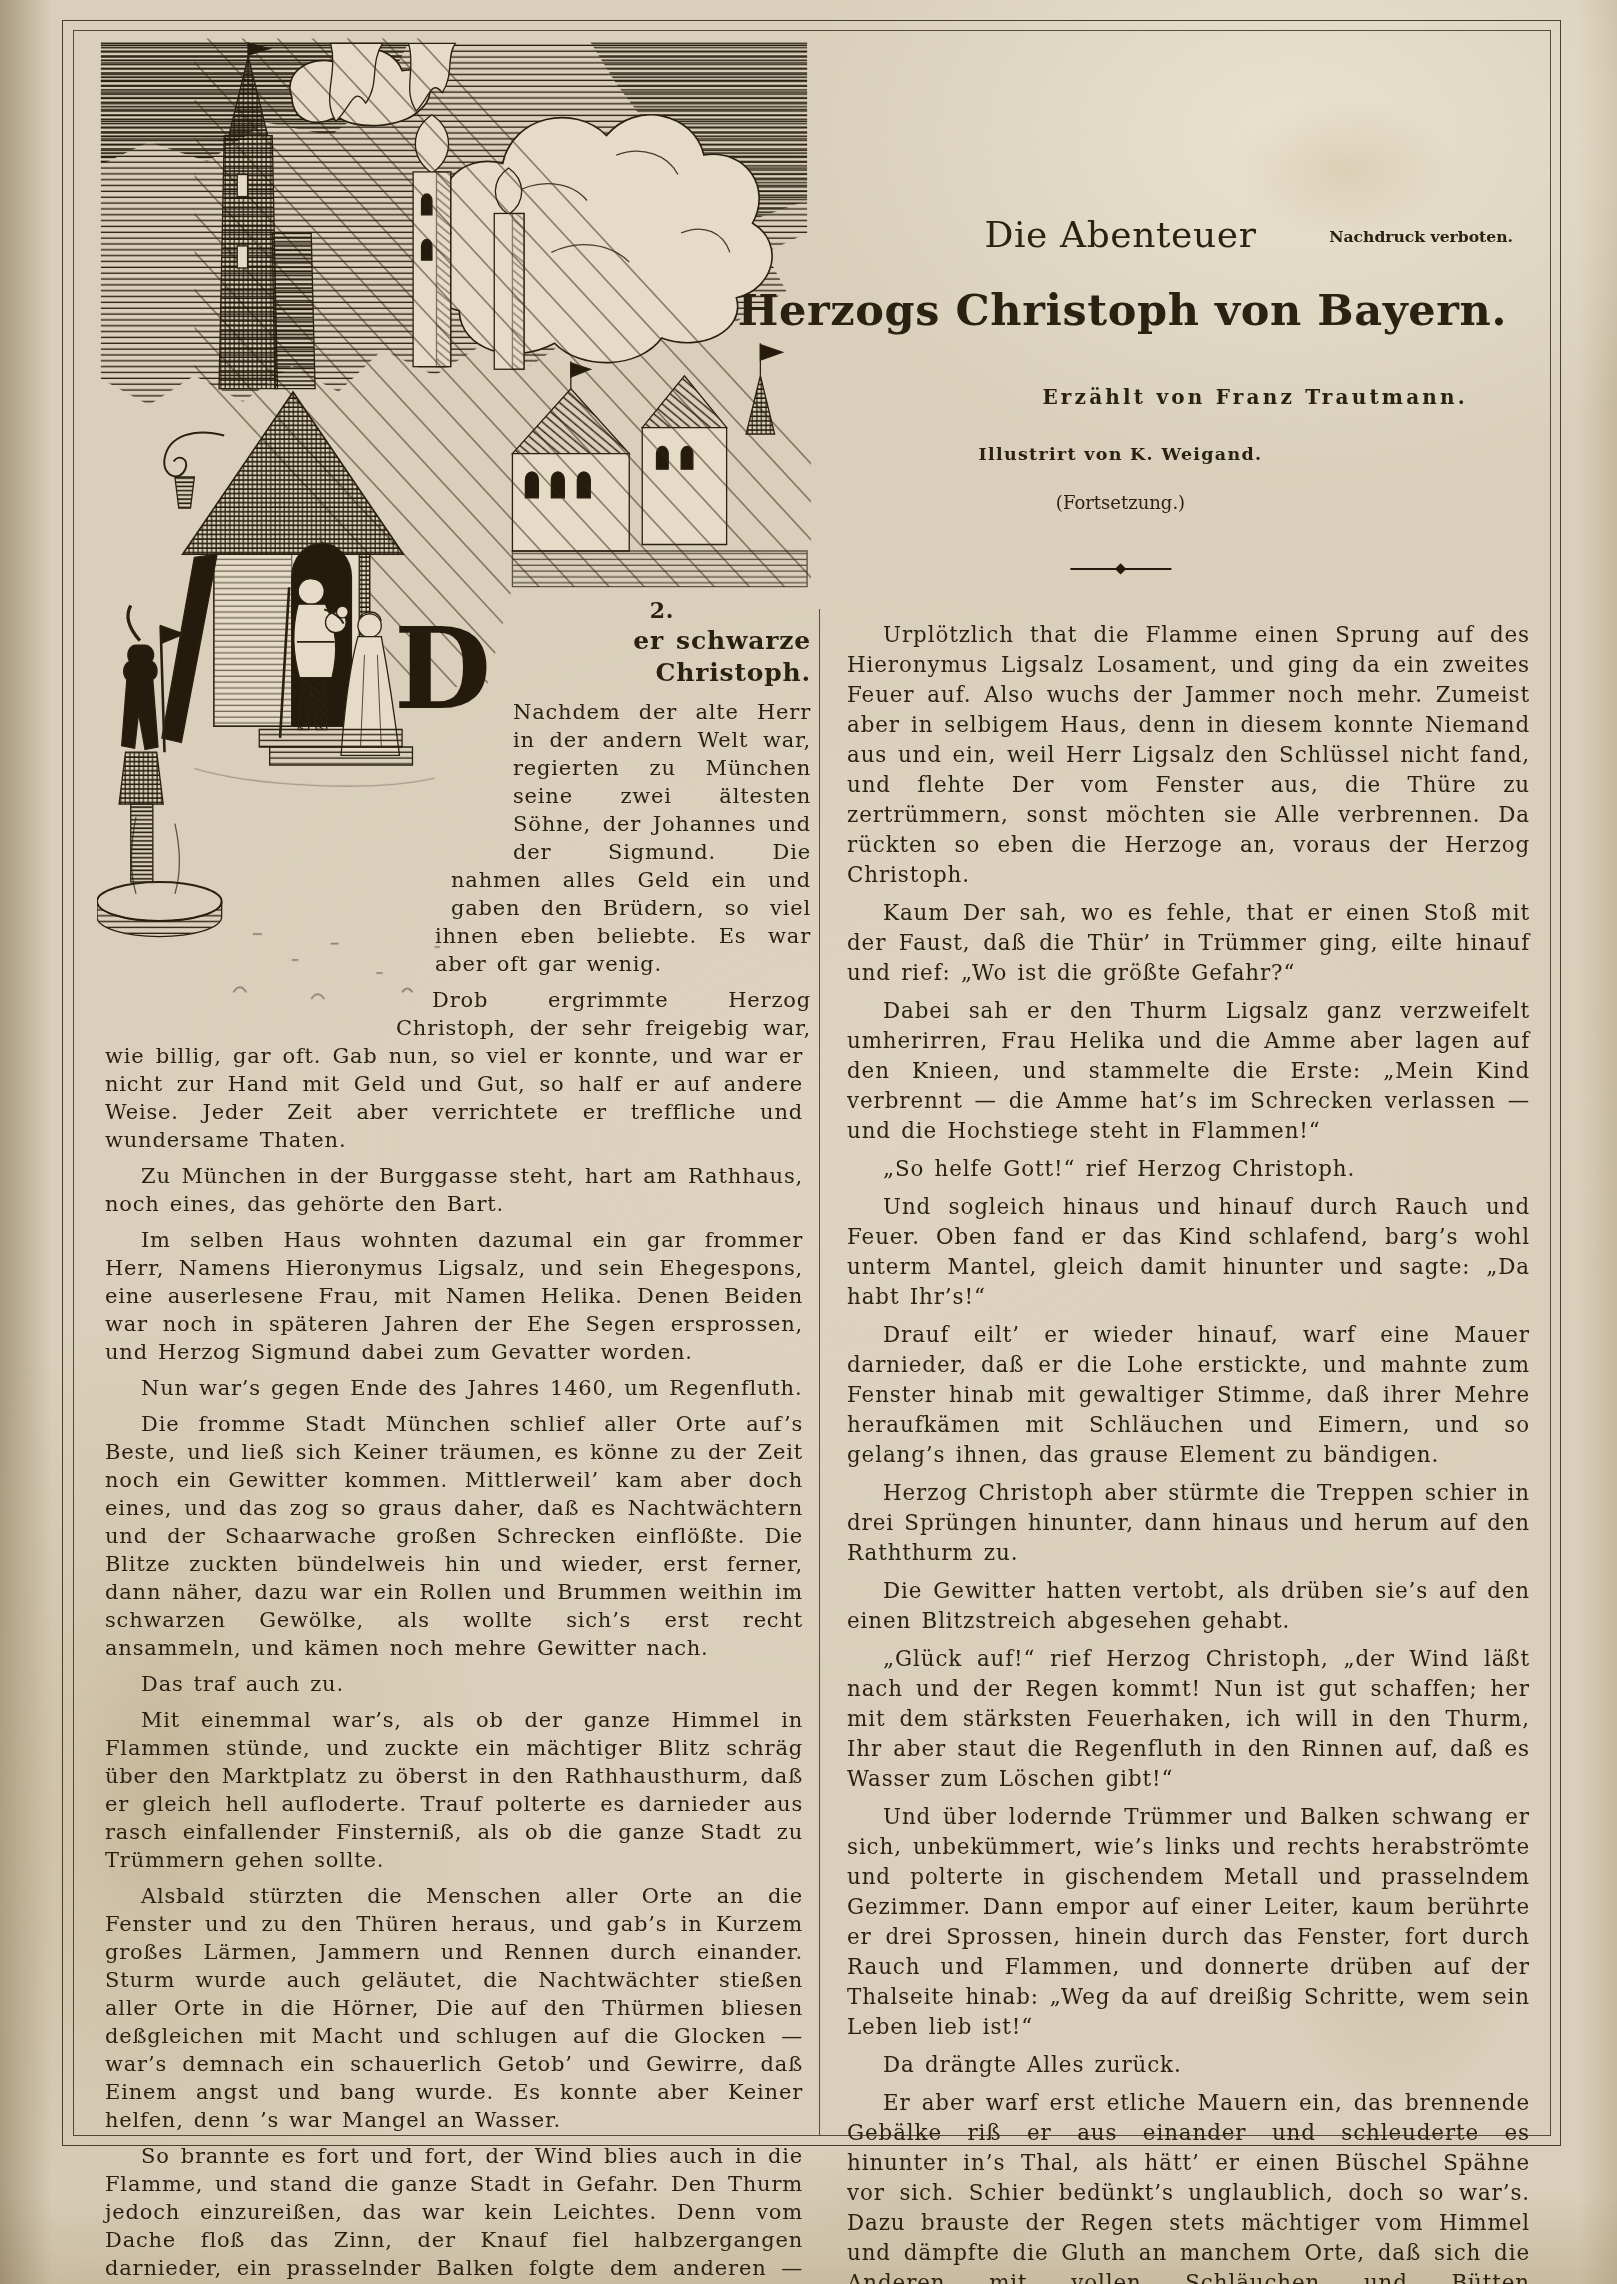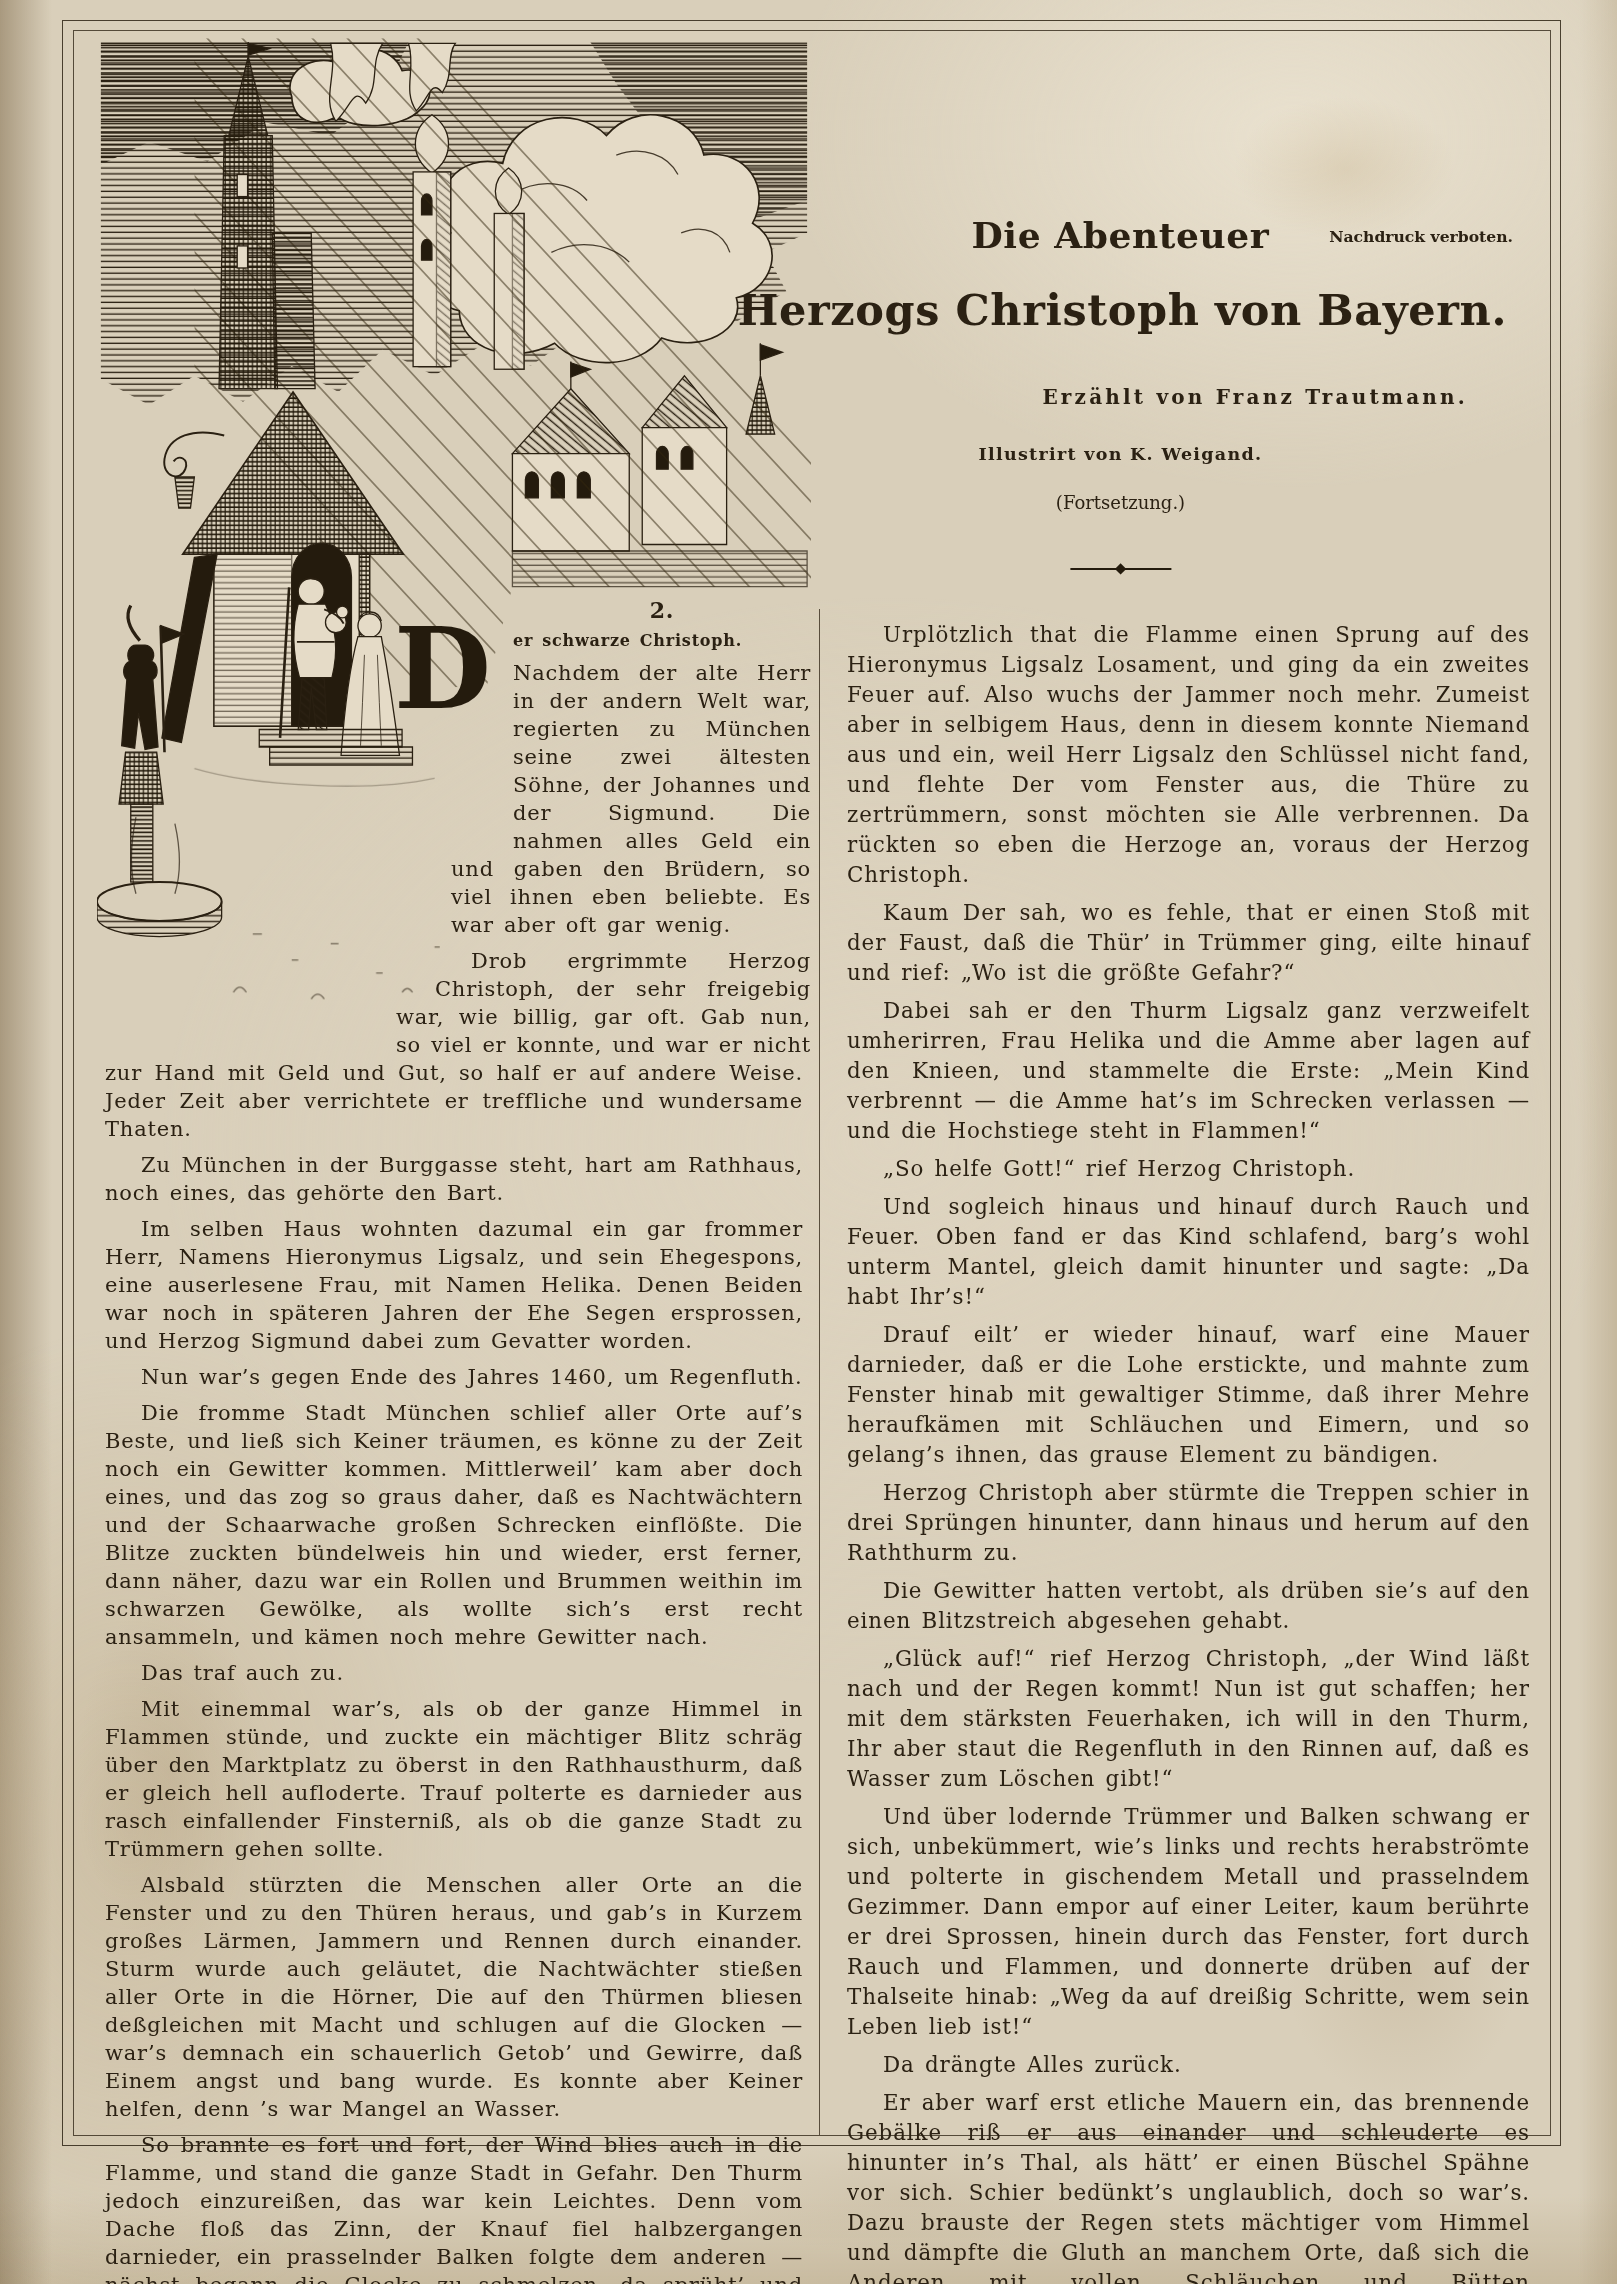--- a/index.html
+++ b/index.html
@@ -19,42 +19,42 @@
   .s1{left:1234px;top:97px;width:221px;height:143px;background:radial-gradient(closest-side,rgba(176,148,98,.20),rgba(176,148,98,0));}
   .s2{left:78px;top:1591px;width:182px;height:364px;background:radial-gradient(closest-side,rgba(150,125,85,.16),rgba(150,125,85,0));}
   .s3{left:1285px;top:1831px;width:234px;height:273px;background:radial-gradient(closest-side,rgba(160,135,95,.17),rgba(160,135,95,0));}
   .s4{left:682px;top:2142px;width:454px;height:110px;background:radial-gradient(closest-side,rgba(150,125,85,.13),rgba(150,125,85,0));}
 
   .frame-outer{position:absolute;left:62px;top:19.5px;width:1497px;height:2124px;border:1.9px solid rgba(46,36,20,.85);pointer-events:none;}
   .frame-inner{position:absolute;left:73px;top:30px;width:1476px;height:2104px;border:1.3px solid rgba(46,36,20,.78);pointer-events:none;}
 
   
   .masthead{position:absolute;left:773px;top:214px;width:695px;height:409px;}
-  .series{position:absolute;top:0;left:0;width:100%;text-align:center;font-size:36px;font-weight:700;letter-spacing:0.6px;}
+  .series{position:absolute;top:0;left:0;width:100%;text-align:center;font-size:36px;font-weight:400;letter-spacing:0.6px;}
   .rights{position:absolute;top:13px;right:-45px;font-size:15.6px;font-weight:700;}
   .main-title{position:absolute;top:71px;left:-39px;width:773px;margin:0;text-align:right;font-size:43px;font-weight:700;letter-spacing:0.6px;white-space:nowrap;}
   .byline{position:absolute;top:171px;left:0;width:100%;text-align:right;font-size:20px;font-weight:700;letter-spacing:3.2px;}
   .illu{position:absolute;top:230px;left:0;width:100%;text-align:center;font-size:17.5px;font-weight:700;letter-spacing:1.3px;}
   .forts{position:absolute;top:278px;left:0;width:100%;text-align:center;font-size:18px;}
   .divider{position:absolute;top:351px;left:50%;transform:translateX(-50%);display:flex;align-items:center;}
   .dline{width:47px;height:1.9px;background:#241b0d;}
   .diamond{width:8.4px;height:8.4px;background:#241b0d;transform:rotate(45deg);margin:0 -0.6px;}
 
   
   .col-left{
     position:absolute;left:97px;top:38px;width:714px;
     font-size:21px;line-height:28px;letter-spacing:0.8px;word-spacing:2.6px;
     text-align:justify;hyphens:auto;-webkit-hyphens:auto;
   }
   .figure-float{
     float:left;width:714px;height:1000px;
     shape-outside:polygon(0px 0px,714px 0px,714px 557px,416px 557px,416px 805px,354px 805px,354px 883px,338px 883px,338px 941px,299px 941px,299px 1000px,0px 1000px);
   }
   .sec-num{text-align:center;font-weight:700;font-size:22px;line-height:30px;}
-  .sec-title{display:block;text-align:left;font-weight:700;font-size:16px;line-height:32px;margin-bottom:2px;}
+  .sec-title{display:block;text-align:right;font-weight:700;font-size:25px;line-height:32px;margin-bottom:9px;}
   .dropcap{position:absolute;left:297px;top:582px;font-size:112px;line-height:97px;font-weight:700;color:#241b0d;}
   .para{margin:8px;text-indent:36px;}
   .col-right{
     position:absolute;left:839px;top:612px;width:699px;
     font-size:21.4px;line-height:30px;letter-spacing:0.9px;word-spacing:2.6px;
     text-align:justify;hyphens:auto;-webkit-hyphens:auto;
   }
   .col-rule{position:absolute;left:819px;top:609px;width:1.3px;height:1526px;background:rgba(44,34,18,.75);}
 </style>
 </head>

